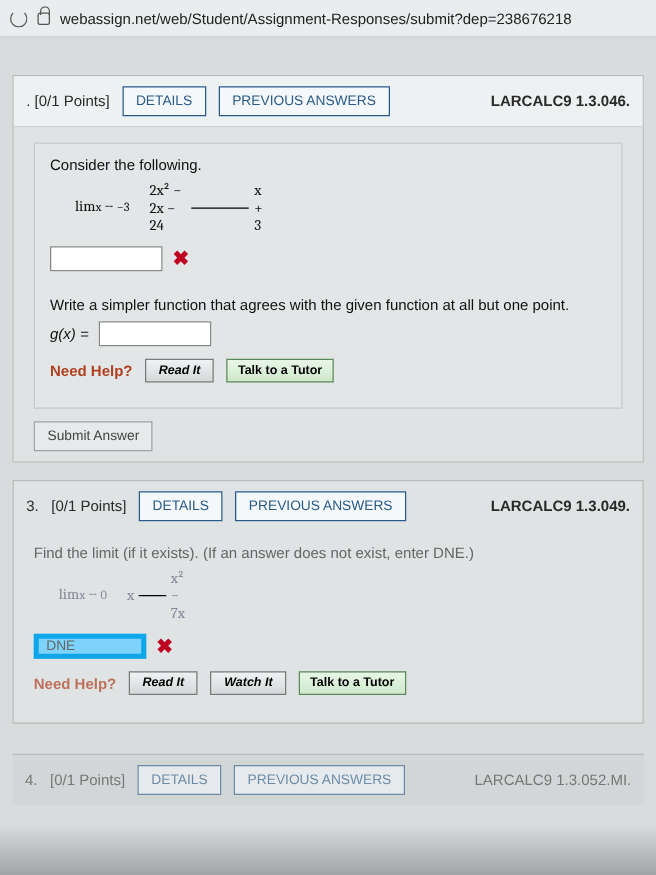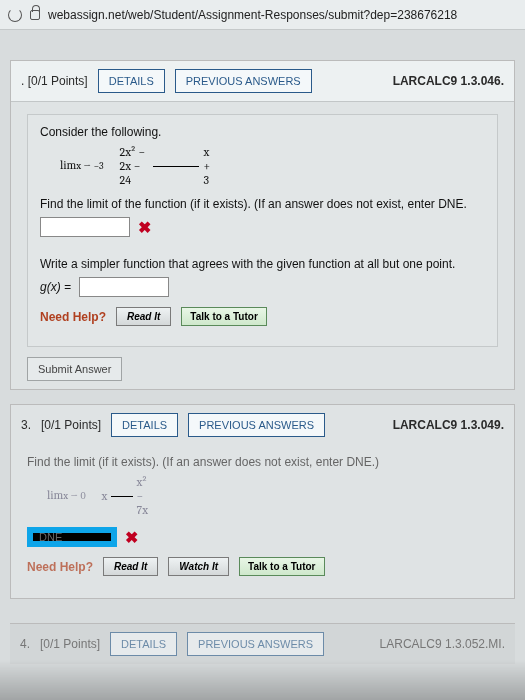--- a/index.html
+++ b/index.html
@@ -95,21 +95,21 @@
   .q3 { margin-top:14px; margin-bottom:20px; }
   .q-header2 {
     padding:8px 10px;
     display:flex;
     align-items:center;
     gap:10px;
     flex-wrap:wrap;
   }
   .q3-body { padding:10px 16px 12px 16px; color:#666; }
   .q3-body .answer-row .dne-box {
-    width:90px; height:20px; border:6px solid #0ea5e9; background:#000000;
+    width:90px; height:20px; border:4px solid #0ea5e9; background:#7dd3fc;
     display:flex; align-items:center; padding-left:6px; font-size:11px;
   }
   .q4-peek {
     margin:24px 10px 0 10px;
     display:flex; align-items:center; gap:10px;
     padding:8px 10px;
     color:#777;
     background:#d2d6d7;
     border-top:1px solid #bbb;
   }
@@ -148,21 +148,20 @@
         <span class="lim-stack">
           <span>lim</span>
           <span class="sub">x → −3</span>
         </span>
         <span class="frac">
           <span class="num">2x² − 2x − 24</span>
           <span class="bar"></span>
           <span class="den">x + 3</span>
         </span>
       </div>
-      <div>Find the limit of the function (if it exists). (If an answer does not exist, enter DNE.</div>
       <div class="answer-row">
         <input type="text" class="text-input" style="">
         <span class="x-mark">✖</span>
       </div>
       <br>
       <div>Write a simpler function that agrees with the given function at all but one point.</div>
       <div class="answer-row">
         <span style="font-style:italic">g(x) =</span>
         <input type="text" class="text-input" style="">
       </div>

